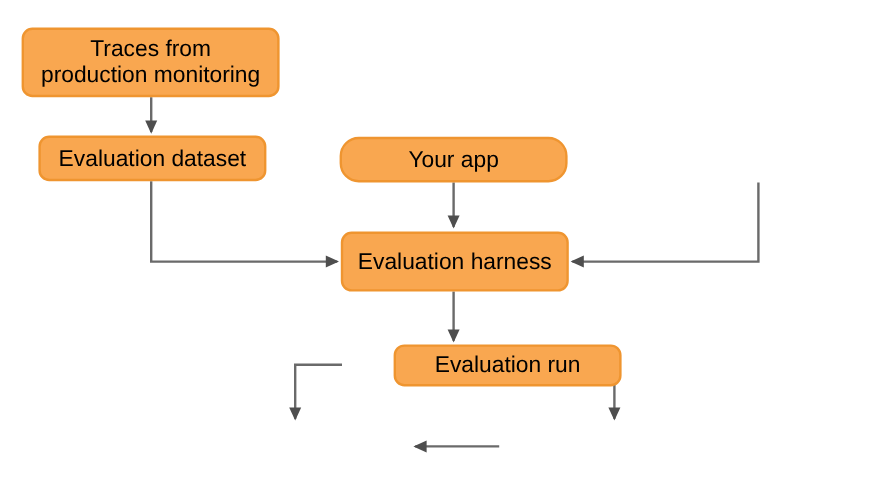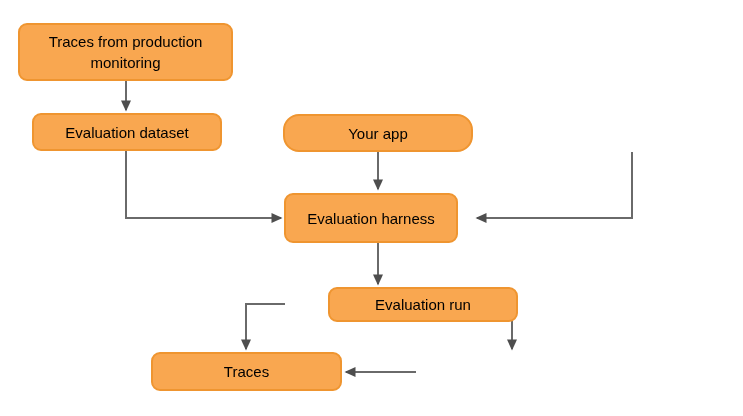--- a/index.html
+++ b/index.html
@@ -26,29 +26,29 @@
     position: absolute;
     box-sizing: border-box;
     background: var(--node-fill, #f9a750);
     border: 2px solid var(--node-border, #ef9530);
     border-radius: 9px;
     display: flex;
     align-items: center;
     justify-content: center;
     text-align: center;
     color: var(--text-color, #000000);
-    font-size: 15px;
+    font-size: 19px;
     line-height: 21px;
     padding: 2px 10px;
   }
   .n-traces-production { left: 18px;  top: 23px;  width: 215px; height: 58px; }
   .n-evaluation-dataset{ left: 32px;  top: 113px; width: 190px; height: 38px; }
   .n-your-app          { left: 283px; top: 114px; width: 190px; height: 38px; border-radius: 16px; }
   .n-scorers           { left: 538px; top: 114px; width: 189px; height: 38px; }
-  .n-evaluation-harness{ left: 284px; top: 193px; width: 174px; height: 50px; }
+  .n-evaluation-harness{ left: 284px; top: 193px; width: 190px; height: 50px; }
   .n-evaluation-run    { left: 285px; top: 287px; width: 190px; height: 35px; margin-left: 43px; }
   .n-traces            { left: 151px; top: 352px; width: 191px; height: 39px; }
   .n-feedback          { left: 418px; top: 352px; width: 190px; height: 39px; }
   .edge {
     fill: none;
     stroke: var(--arrow-color, #6a6a6a);
     stroke-width: 2px;
     stroke-linejoin: miter;
   }
 </style>
@@ -87,18 +87,15 @@
 
 
   <div class="node n-evaluation-harness">
     <span>Evaluation harness</span>
   </div>
 
   <div class="node n-evaluation-run">
     <span>Evaluation run</span>
   </div>
 
-  <div class="node n-traces">
-    <span>Traces</span>
-  </div>
 
 
 </div>
 
 </body></html>

